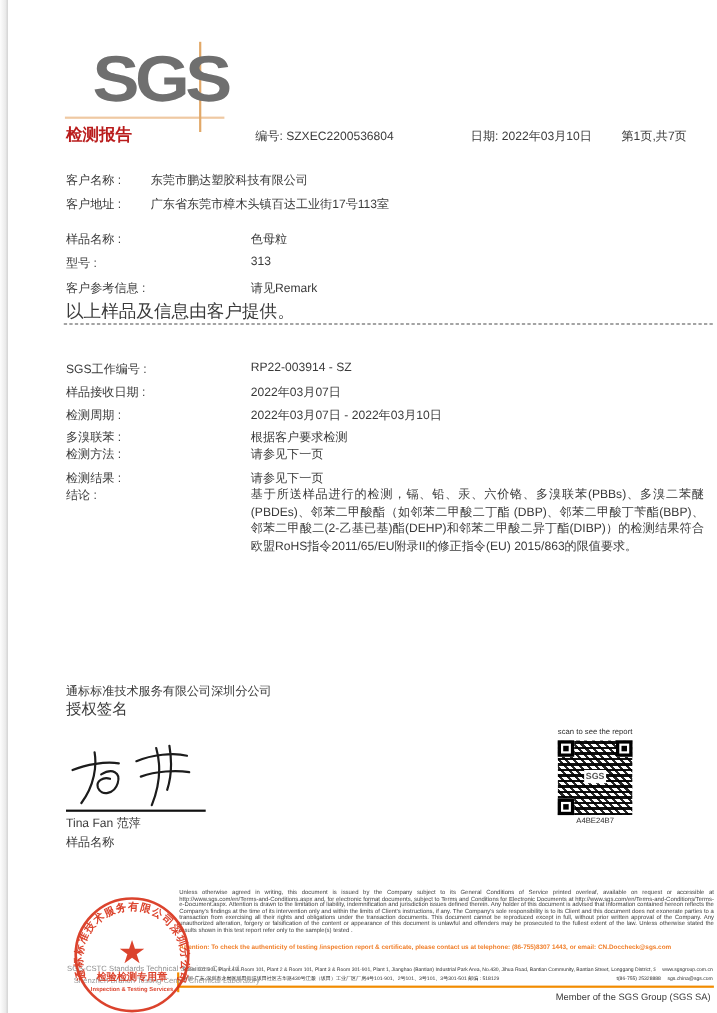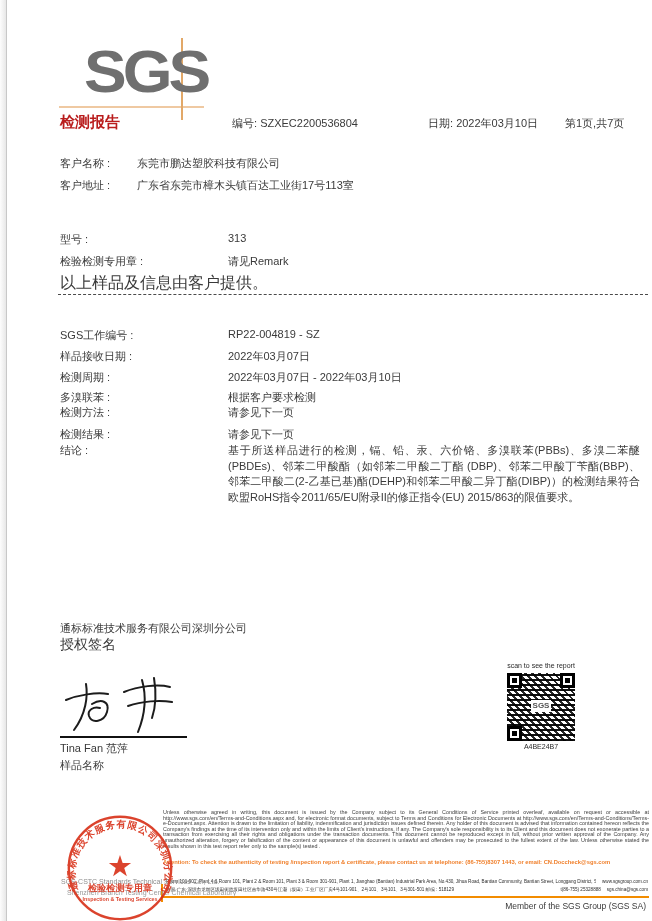--- a/index.html
+++ b/index.html
@@ -112,35 +112,39 @@
 
   <div class="row" style="top:156px">
     <span class="lbl">客户名称 :</span>
     <span class="val-near">东莞市鹏达塑胶科技有限公司</span>
   </div>
   <div class="row" style="top:178px">
     <span class="lbl">客户地址 :</span>
     <span class="val-near">广东省东莞市樟木头镇百达工业街17号113室</span>
   </div>
 
+  <div class="row" style="top:210px">
+    <span class="lbl">样品名称 :</span>
+    <span class="val-far">色母粒</span>
+  </div>
   <div class="row" style="top:232px">
     <span class="lbl">型号 :</span>
     <span class="val-far">313</span>
   </div>
   <div class="row" style="top:254px">
-    <span class="lbl">检验检测专用章 :</span>
+    <span class="lbl">客户参考信息 :</span>
     <span class="val-far">请见Remark</span>
   </div>
   <div class="note" style="top:273px">以上样品及信息由客户提供。</div>
 
   <div class="dashline"></div>
 
   <div class="row" style="top:328px">
     <span class="lbl">SGS工作编号 :</span>
-    <span class="val-far">RP22-004819 - SZ</span>
+    <span class="val-far">RP22-003914 - SZ</span>
   </div>
   <div class="row" style="top:349px">
     <span class="lbl">样品接收日期 :</span>
     <span class="val-far">2022年03月07日</span>
   </div>
   <div class="row" style="top:370px">
     <span class="lbl">检测周期 :</span>
     <span class="val-far">2022年03月07日 - 2022年03月10日</span>
   </div>
   <div class="row" style="top:390px">

